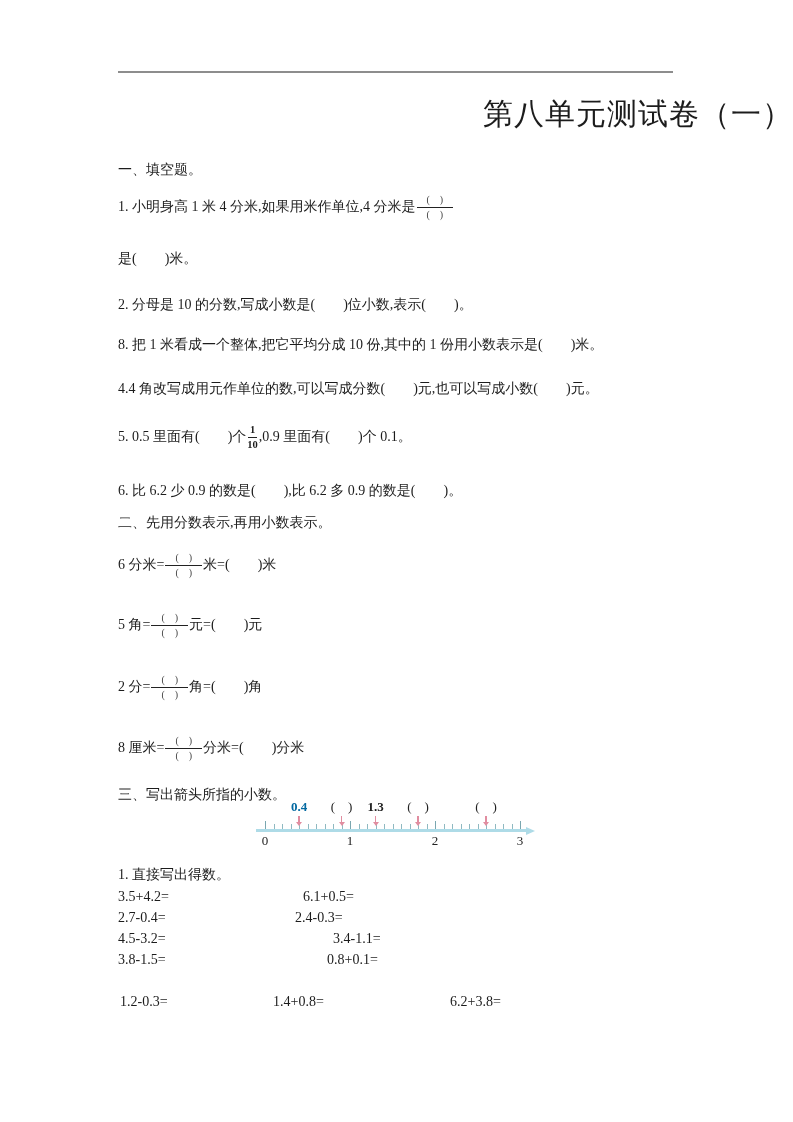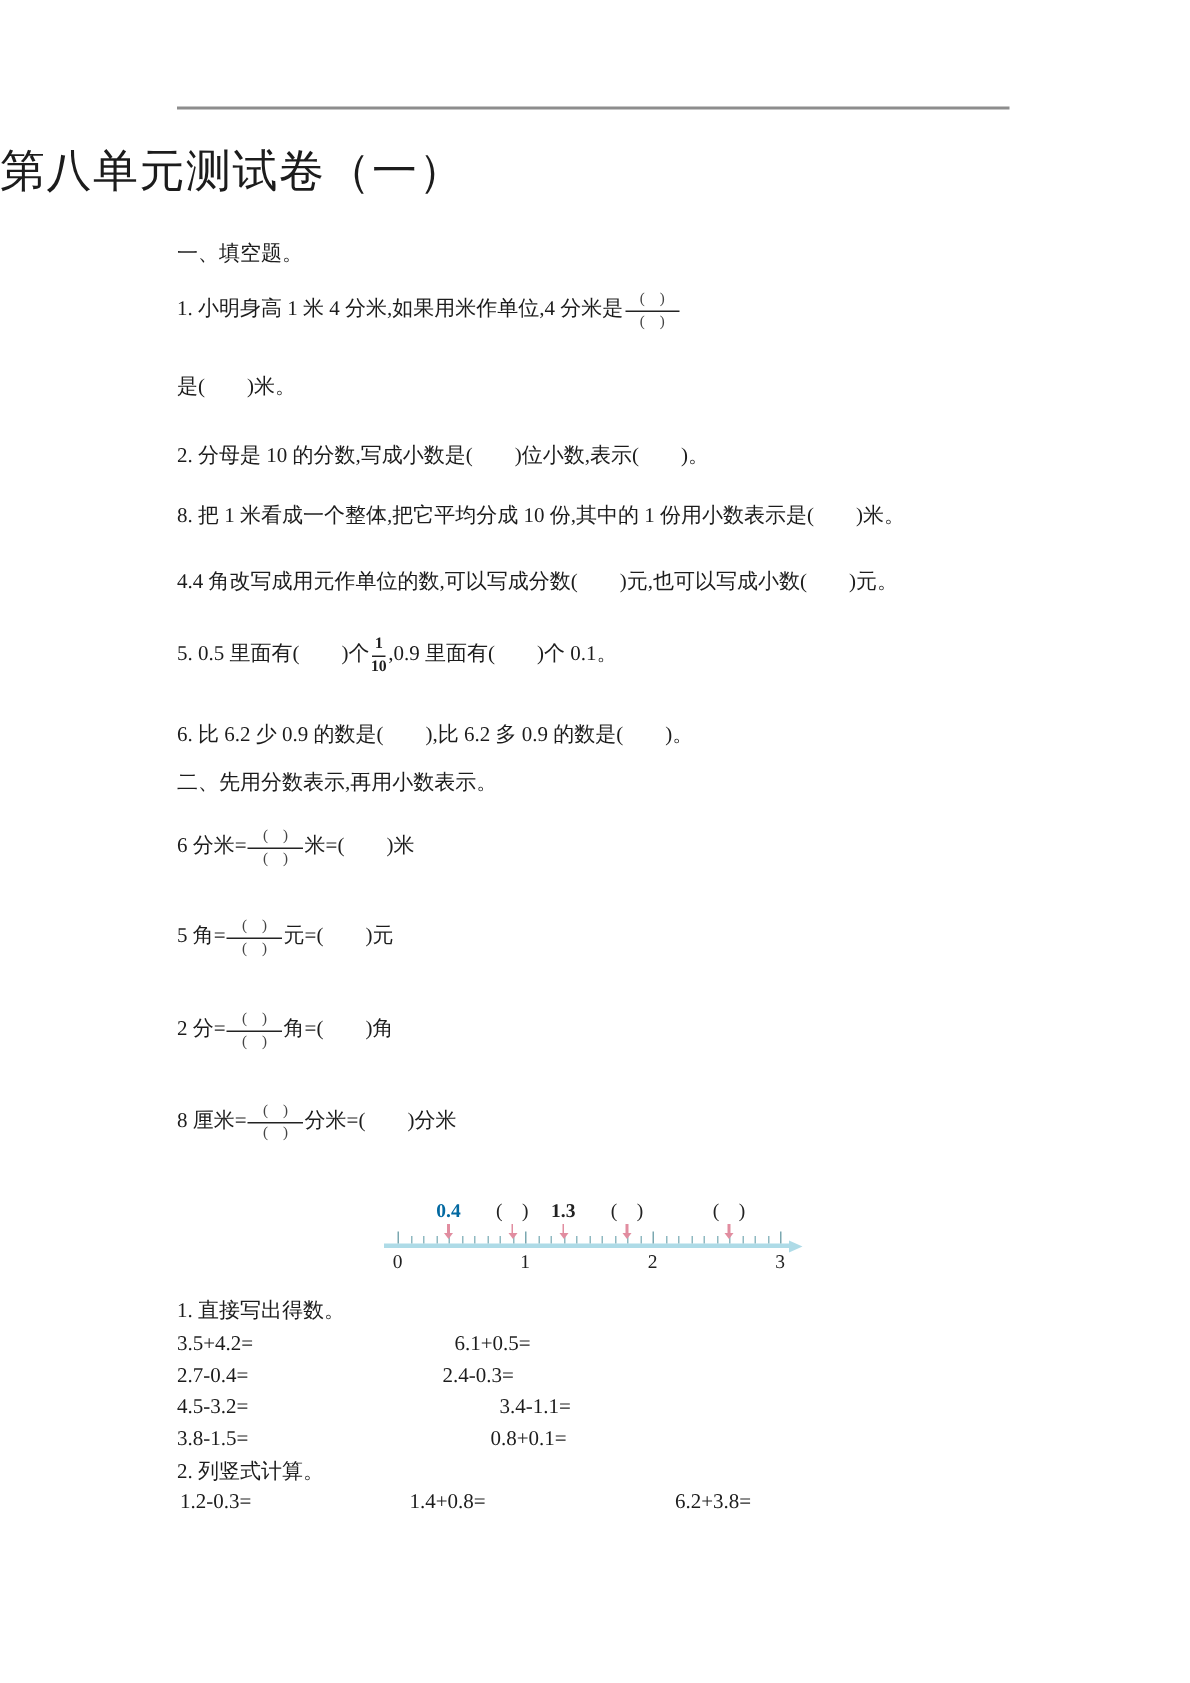--- a/index.html
+++ b/index.html
@@ -2,21 +2,21 @@
 <html><head>
 <meta charset="utf-8">
 <style>
   html,body { margin:0; padding:0; background:#ffffff; }
   .page {
     position:relative; width:793px; height:1122px; background:#ffffff;
     font-family:"Liberation Serif","DejaVu Serif",serif;
     color:#1c1c1c; font-size:14px; overflow:hidden;
   }
   .rule { position:absolute; left:118px; width:555px; border-top:2.5px solid #8d8d8d; }
-  .title { position:absolute; left:0; width:100%; text-align:left; font-size:30px; letter-spacing:1px; }
+  .title { position:absolute; left:0; width:100%; text-align:right; font-size:30px; letter-spacing:1px; }
   .row { position:absolute; left:118px; width:560px; white-space:nowrap; line-height:1.25; }
   .frac-row { display:flex; align-items:center; height:32px; }
   
   .bfrac { display:inline-flex; flex-direction:column; align-items:center; vertical-align:middle; margin:0 1px; }
   .bfrac-t { font-size:10px; line-height:1.15; padding:0 10px 1px; border-bottom:1.4px solid #222; color:#444; }
   .bfrac-b { font-size:10px; line-height:1.15; padding-top:1px; color:#444; }
   
   .nfrac { display:inline-flex; flex-direction:column; align-items:center; vertical-align:middle; font-weight:bold; margin:0 1px; }
   .nfrac-t { font-size:10.5px; line-height:1.05; border-bottom:1.3px solid #222; padding:0 2px 1px; }
   .nfrac-b { font-size:10.5px; line-height:1.05; padding-top:1px; }
@@ -101,20 +101,21 @@
 
   <div class="row frac-row" style="top:732px">
     <span>8 厘米=</span>
     <span class="bfrac">
       <span class="bfrac-t">( )</span>
       <span class="bfrac-b">( )</span>
     </span>
     <span>分米=(　　)分米</span>
   </div>
 
+  <div class="row" style="top:786px">三、写出箭头所指的小数。</div>
 
   <div class="numberline" id="numberline">
       <div class="nl-line" style="left: 8px; top: 29px; width: 270px; background: rgb(174, 219, 231);"></div>
       <div class="nl-head" style="left: 278px; top: 26.5px; border-left: 9px solid rgb(174, 219, 231);"></div>
       <div class="nl-tick" style="left: 17px; top: 21px; height: 8px; background: rgb(122, 167, 176);"></div>
       <div class="nl-tick" style="left: 25.5px; top: 24px; height: 5px; background: rgb(143, 185, 193);"></div>
       <div class="nl-tick" style="left: 34px; top: 24px; height: 5px; background: rgb(143, 185, 193);"></div>
       <div class="nl-tick" style="left: 42.5px; top: 24px; height: 5px; background: rgb(143, 185, 193);"></div>
       <div class="nl-tick" style="left: 51px; top: 24px; height: 5px; background: rgb(143, 185, 193);"></div>
       <div class="nl-tick" style="left: 59.5px; top: 24px; height: 5px; background: rgb(143, 185, 193);"></div>
@@ -186,21 +187,20 @@
   </div>
   <div class="calcrow" style="top:931px">
     <span style="left:0">4.5-3.2=</span>
     <span style="left:215px">3.4-1.1=</span>
   </div>
   <div class="calcrow" style="top:952px">
     <span style="left:0">3.8-1.5=</span>
     <span style="left:209px">0.8+0.1=</span>
   </div>
 
-  <div class="row" style="top:973px">2. 列竖式计算。</div>
 
   <div class="calcrow" style="top:994px">
     <span style="left:2px">1.2-0.3=</span>
     <span style="left:155px">1.4+0.8=</span>
     <span style="left:332px">6.2+3.8=</span>
   </div>
 
 </div>
 
 </body></html>

